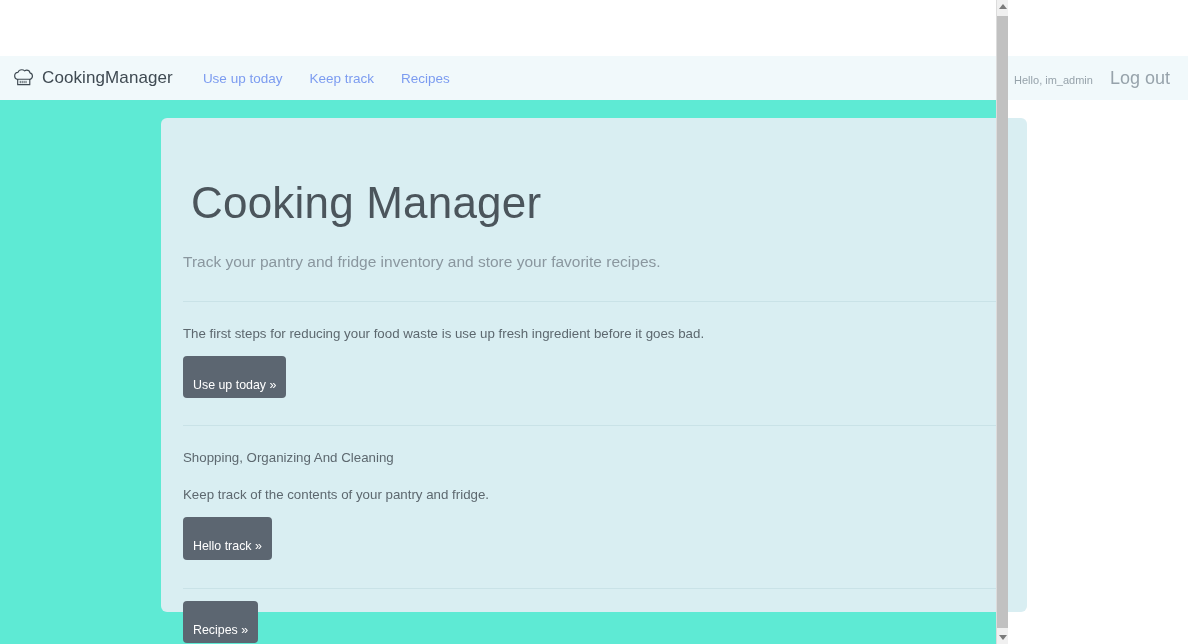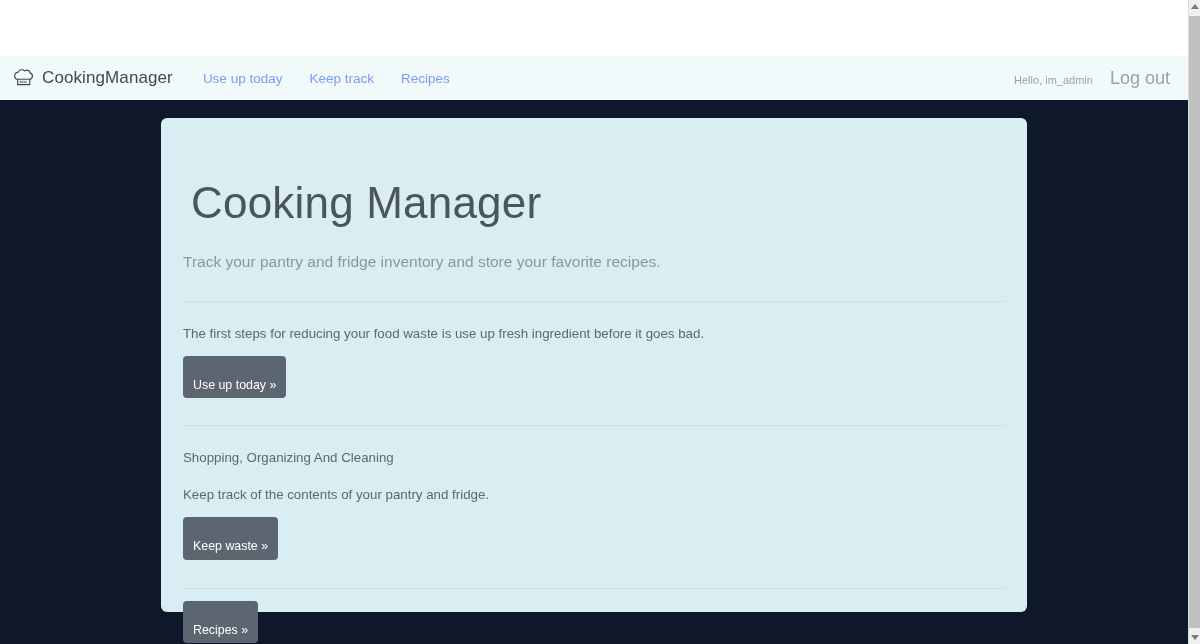--- a/index.html
+++ b/index.html
@@ -8,23 +8,23 @@
     padding: 0;
     width: 1200px;
     height: 644px;
     background: #ffffff;
     font-family: "Liberation Sans", sans-serif;
     overflow: hidden;
   }
 
   #viewport {
     position: relative;
-    width: 1200px;
+    width: 1008px;
     height: 644px;
-    background: #0f172a;
+    background: #5eead4;
     text-decoration: underline;
   }
 
   
   .top-gap {
     position: absolute;
     left: 0; top: 0;
     width: 1188px;
     height: 56px;
     background: #ffffff;
@@ -245,21 +245,21 @@
 
       <hr class="hr hr-1">
 
       <p class="section-text s1-text">The first steps for reducing your food waste is use up fresh ingredient before it goes bad.</p>
       <button class="btn">Use up today »</button>
 
       <hr class="hr hr-2">
 
       <p class="section-text s2-title">Shopping, Organizing And Cleaning</p>
       <p class="section-text s2-text">Keep track of the contents of your pantry and fridge.</p>
-      <button class="btn">Keep waste »</button>
+      <button class="btn">Hello track »</button>
 
       <hr class="hr hr-3">
 
       <button class="btn">Recipes »</button>
 
     </div>
   </div>
 
   <div class="scrollbar">
     <div class="sb-arrow up">

